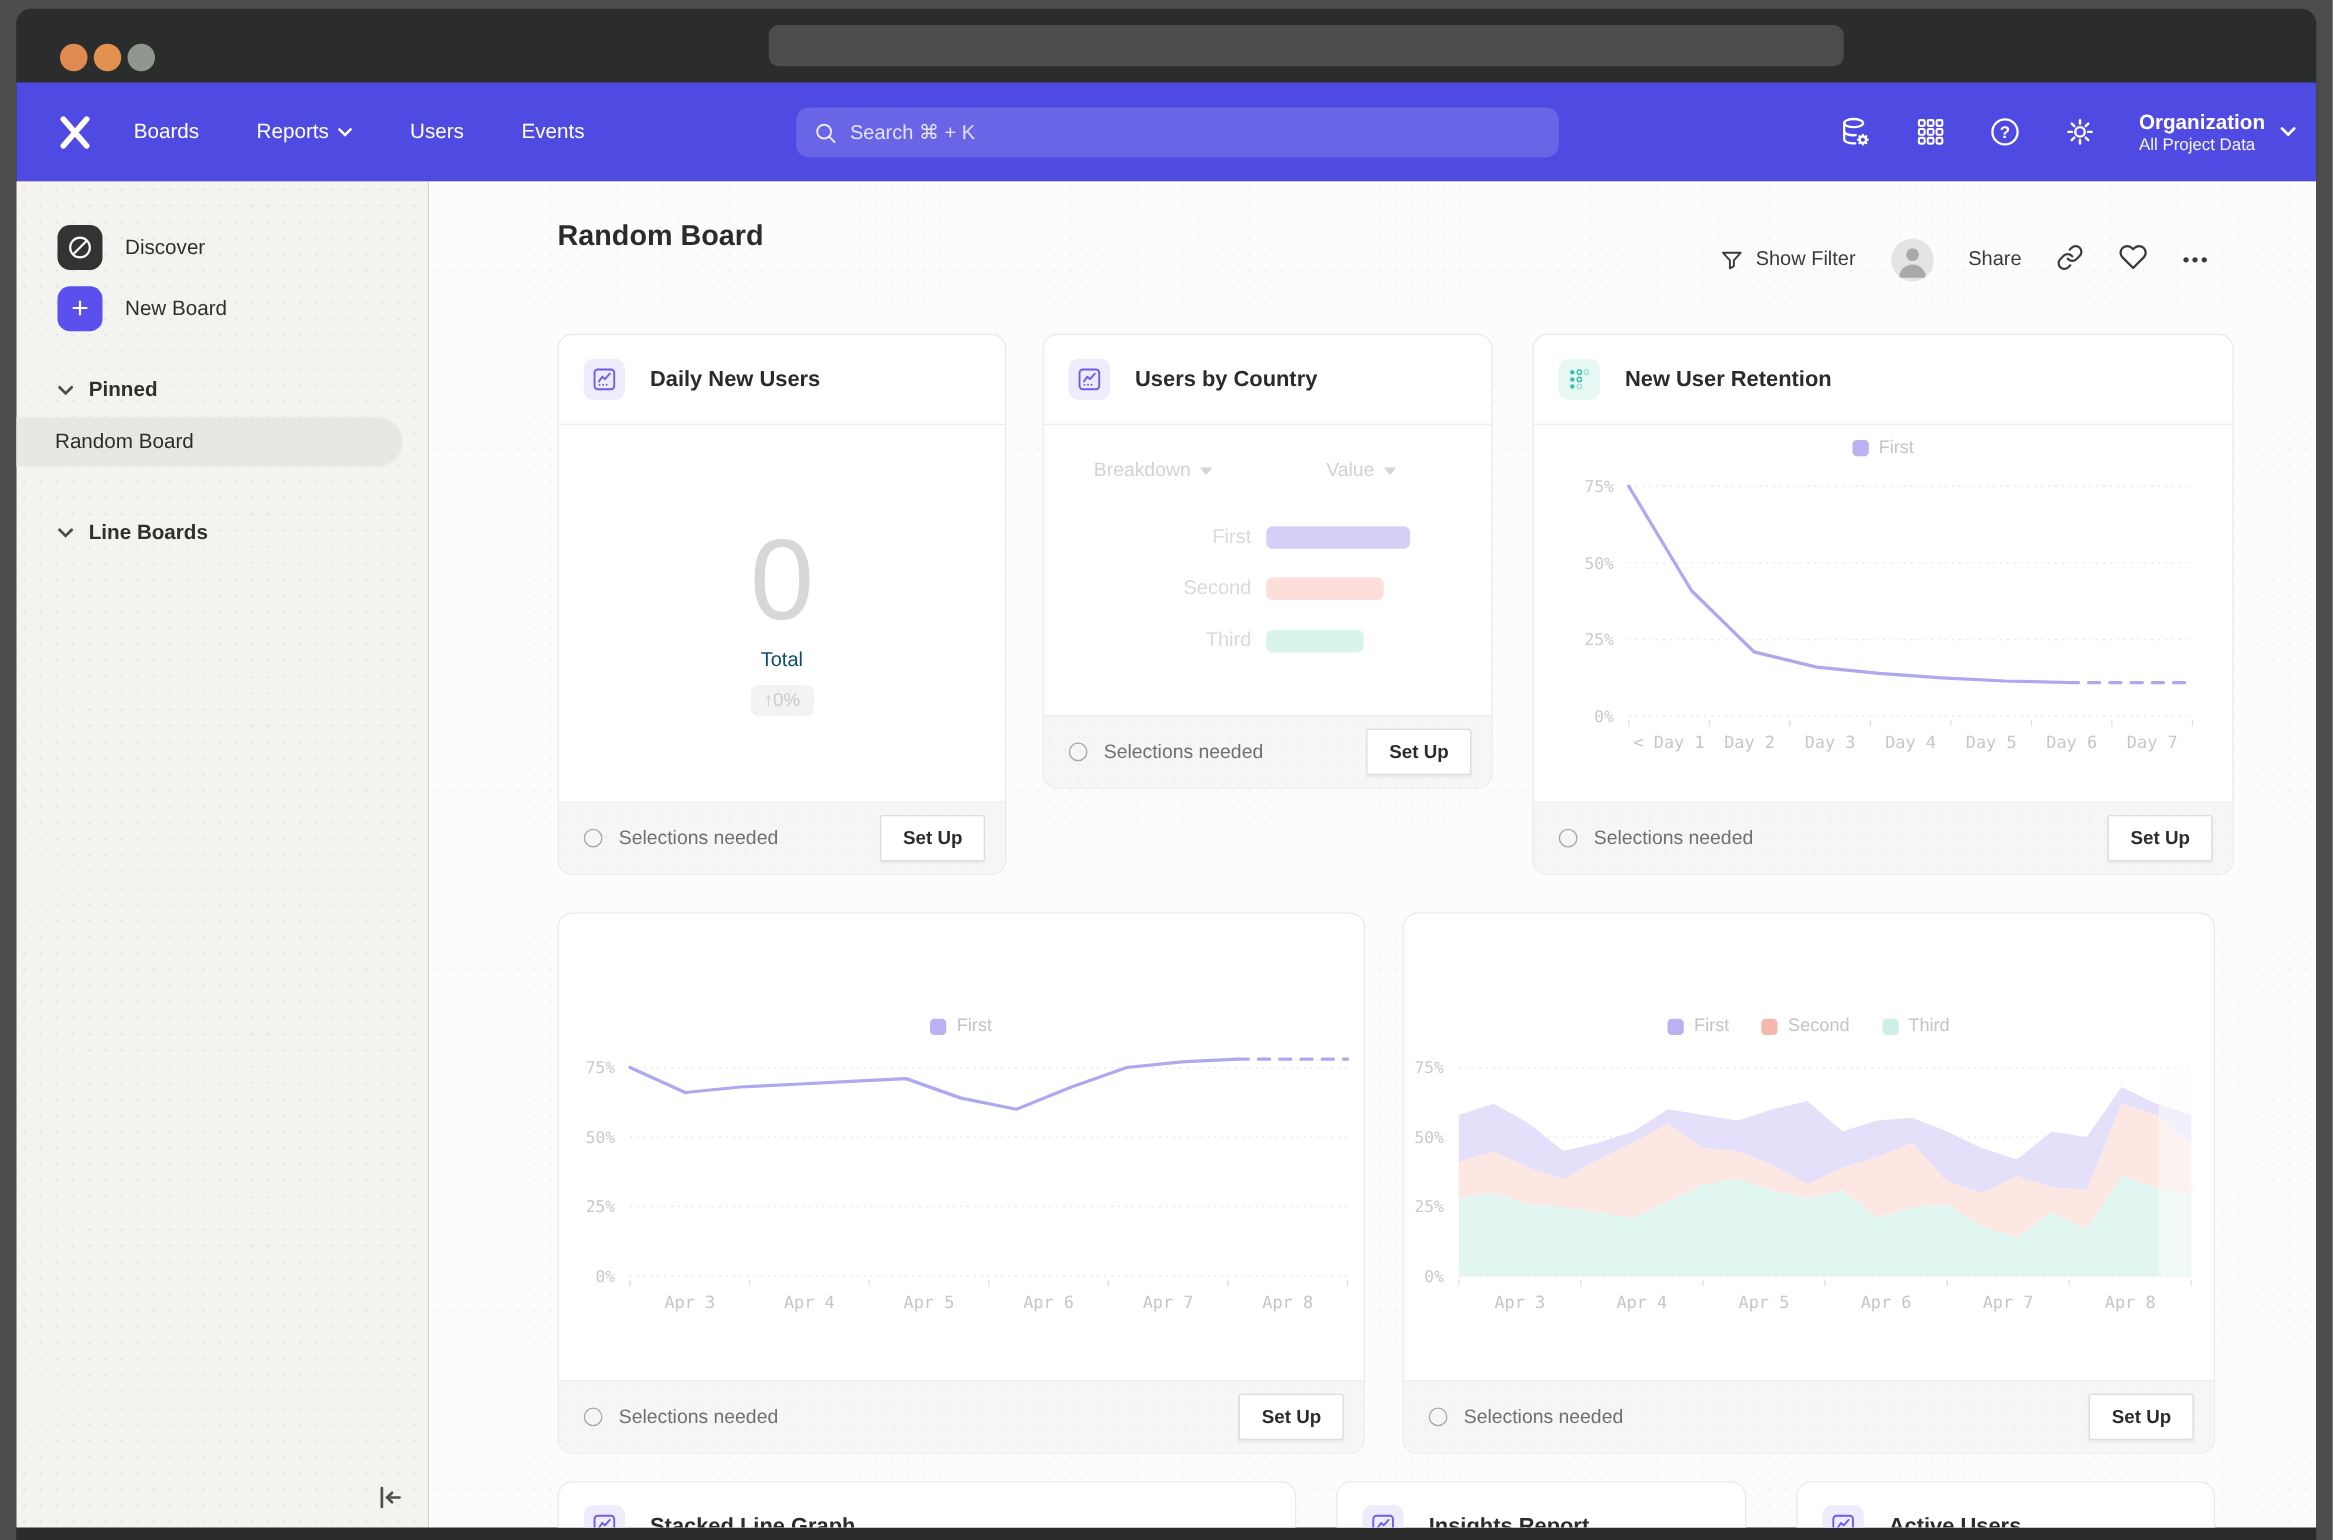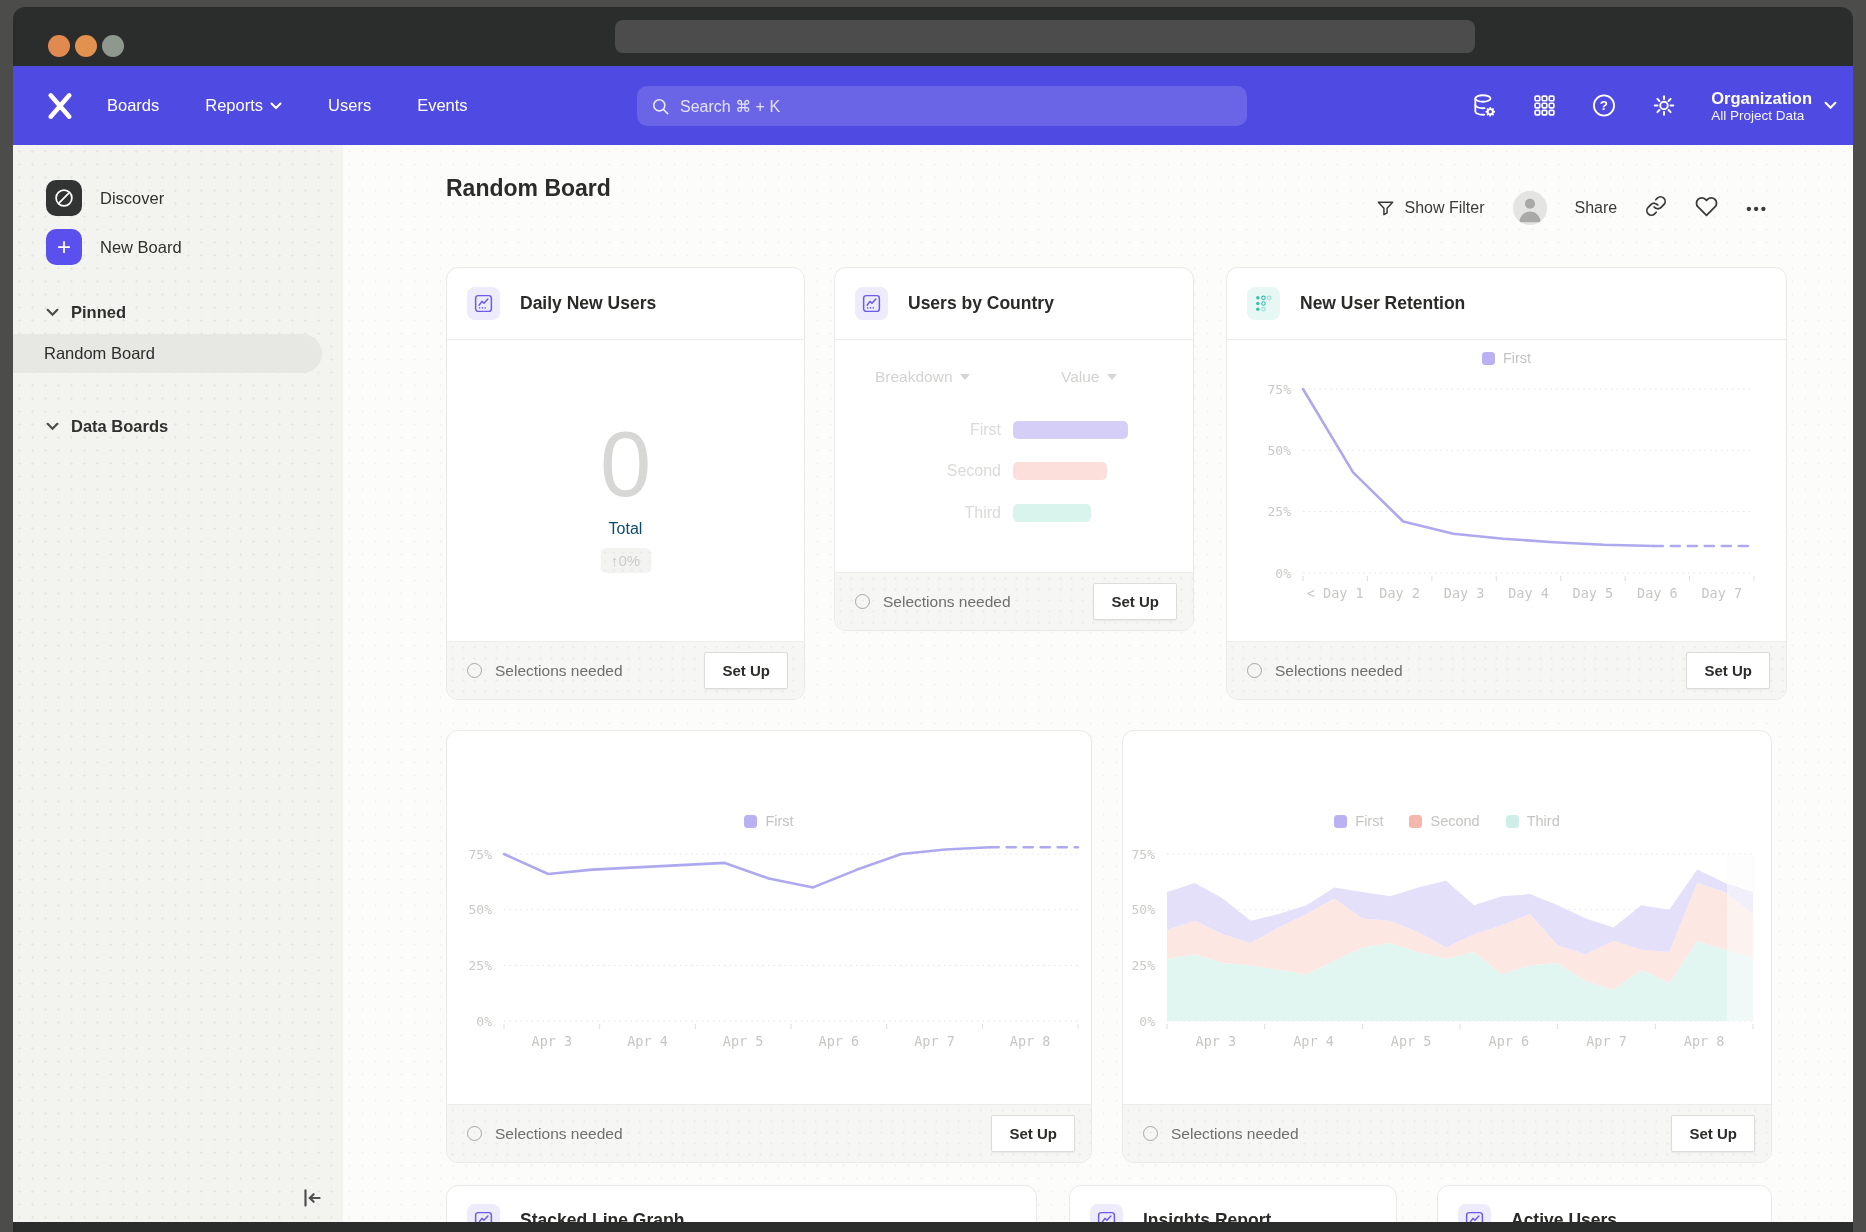--- a/index.html
+++ b/index.html
@@ -236,21 +236,21 @@
           </svg>
       <span>Pinned</span>
     </div>
     <div class="sb-selected">
       <span>Random Board</span>
     </div>
     <div class="sb-section" style="top:272px;">
       <svg width="13" height="9" viewBox="0 0 12 8">
             <polyline points="1.5,1.5 6,6 10.5,1.5" fill="none" stroke="#4b4b49" stroke-width="2" stroke-linecap="round"></polyline>
           </svg>
-      <span>Data Boards</span>
+      <span>Line Boards</span>
     </div>
     <span class="sb-collapse">
       <svg width="26" height="26" viewBox="0 0 24 24" fill="none" stroke="#4f4f4d" stroke-width="2" stroke-linecap="round">
         <line x1="6" y1="5" x2="6" y2="19"></line>
         <line x1="19" y1="12" x2="10" y2="12"></line>
         <polyline points="13.5,8.5 10,12 13.5,15.5"></polyline>
       </svg>
     </span>
   </div>
 

